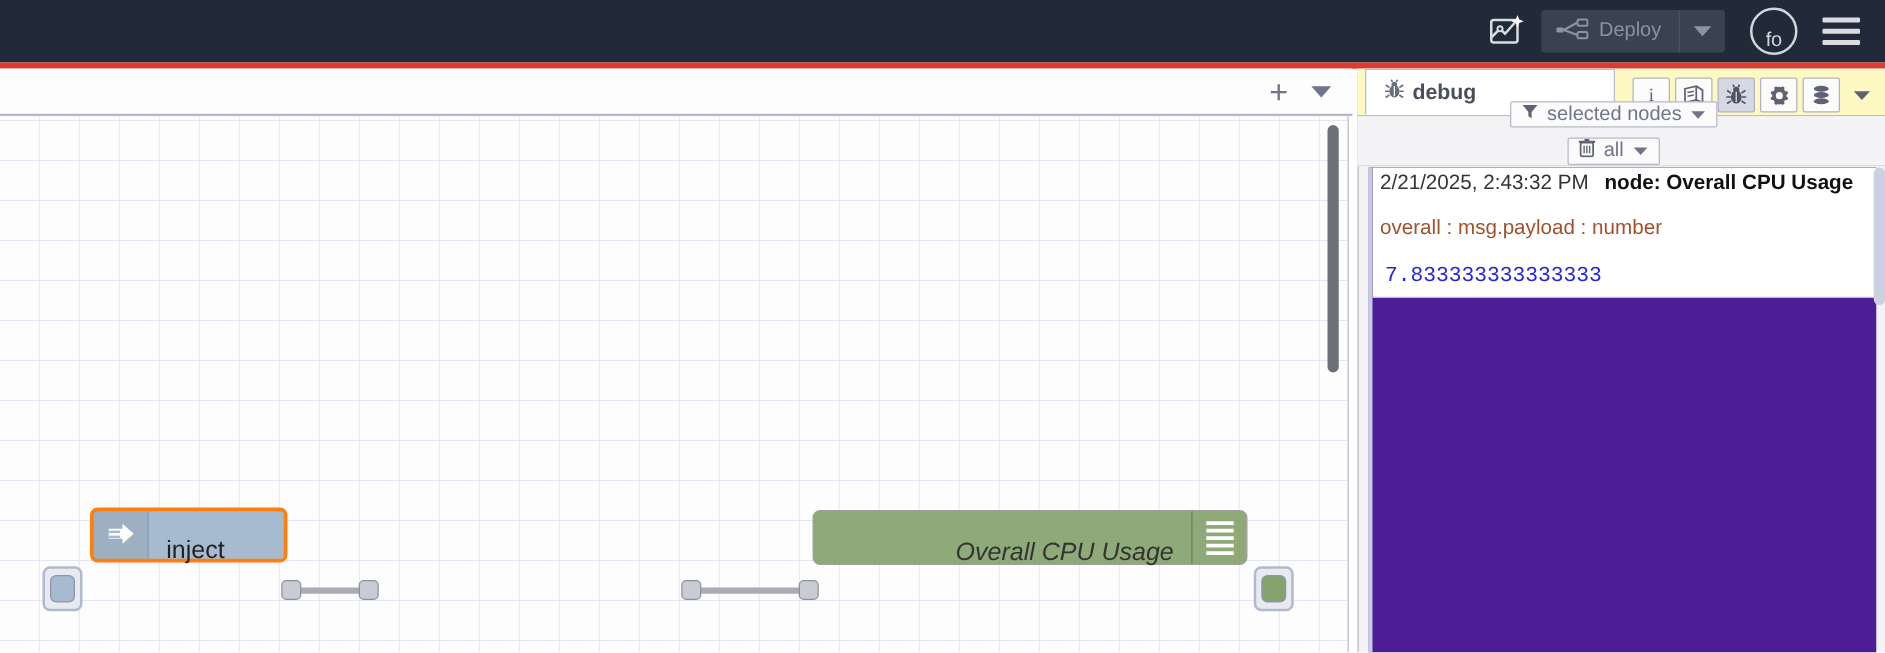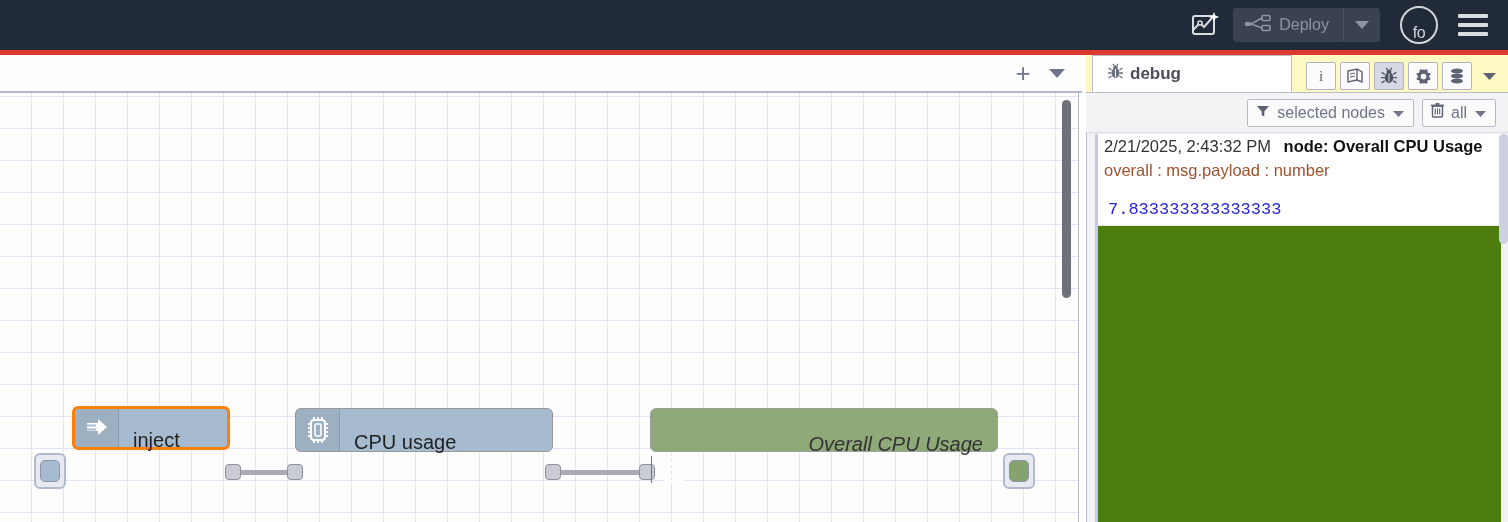--- a/index.html
+++ b/index.html
@@ -102,21 +102,20 @@
     background: #a6bbcf; border: 3px solid #ff7f0e;
   }
   .node-cpu {
     left: 295px; top: 315px; width: 258px;
     background: #a6bbcf; border: 1px solid #999;
   }
   .node-debug {
     left: 650px; top: 315px; width: 348px;
     background: #86a36d; border: 1px solid #999;
     opacity: 0.92;
-    flex-direction: column;
   }
   .node-icon-box {
     width: 44px; display: flex; align-items: center; justify-content: center;
     border-right: 1px solid #8a9bb0; flex: none;
     background: rgba(0,0,0,0.06);
   }
   .node-label {
     flex: 1; display: flex; align-items: center;
     font-size: 20px; color: #222; margin-top: 24px;
   }
@@ -192,40 +191,41 @@
   .sb-tool-caret {
     width: 26px; height: 28px; display: flex; align-items: center;
     justify-content: center; cursor: pointer; margin-left: 4px;
   }
 
   .sb-filterbar {
     position: absolute; top: 38px; left: 0; width: 422px; height: 40px;
     background: #f3f3f5; display: flex; align-items: center;
     justify-content: flex-end; gap: 8px; padding-right: 12px;
     border-bottom: 1px solid #dcdde4;
+    flex-direction: column;
   }
   .sb-select {
     height: 28px; border: 1px solid #b7bac6; background: #fbfbfc;
     border-radius: 2px; display: flex; align-items: center; gap: 7px;
     padding: 0 8px; font-size: 16px; color: #707488; cursor: pointer;
   }
 
   .sb-msgs {
     position: absolute; top: 79px; left: 9px; width: 406px; height: 388px;
-    background: #4d7c0f; border-left: 3px solid #c4cbe6;
+    background: #4c1d95; border-left: 3px solid #c4cbe6;
     overflow: hidden;
   }
   .msg {
     padding: 3px 6px 6px 6px; border-bottom: 1px solid #e6e6ea;
     background: #fff;
   }
   .msg-head { font-size: 16.5px; color: #333; white-space: nowrap; }
   .msg-head .node-ref { font-weight: bold; color: #111; margin-left: 8px; }
   .msg-topic {
-    font-size: 16.5px; color: #a0522d; margin-top: 5px; white-space: nowrap;
+    font-size: 16.5px; color: #a0522d; margin-top: 17px; white-space: nowrap;
   }
   .msg-value {
     font-family: "Liberation Mono", monospace; font-size: 17px;
     color: #2727d8; margin-top: 20px; padding-left: 4px;
   }
   .sb-scrollbar {
     position: absolute; right: 0; top: 79px; width: 9px; height: 110px;
     background: #ccd0e0; border-radius: 5px;
   }
   .sidebar-left-border {
@@ -305,35 +305,20 @@
             <path d="M3 8 L14 8 L14 4 L23 12 L14 20 L14 16 L3 16 Z" fill="#ffffff"></path>
             <rect x="3" y="9.5" width="9" height="2" fill="#a6bbcf"></rect>
             <rect x="3" y="13.5" width="9" height="2" fill="#a6bbcf"></rect>
           </svg>
         </div>
         <div class="node-label label-left">inject</div>
       </div>
       <div class="port p1"></div>
 
       <div class="port p2"></div>
-      <div class="node node-cpu">
-        <div class="node-icon-box">
-          <svg width="30" height="30" viewBox="0 0 30 30">
-            <rect x="8" y="5" width="14" height="20" rx="3" fill="none" stroke="#ffffff" stroke-width="2"></rect>
-            <rect x="12" y="9" width="6" height="12" rx="1.5" fill="none" stroke="#ffffff" stroke-width="1.6"></rect>
-            <g stroke="#ffffff" stroke-width="1.8">
-              <path d="M5 9 H8 M5 13 H8 M5 17 H8 M5 21 H8"></path>
-              <path d="M22 9 H25 M22 13 H25 M22 17 H25 M22 21 H25"></path>
-              <path d="M11 2 V5 M15 2 V5 M19 2 V5"></path>
-              <path d="M11 25 V28 M15 25 V28 M19 25 V28"></path>
-            </g>
-          </svg>
-        </div>
-        <div class="node-label label-left">CPU usage</div>
-      </div>
       <div class="port p3"></div>
 
       <div class="port p4"></div>
       <div class="node node-debug">
         <div class="node-label label-right">Overall CPU Usage</div>
         <div class="node-icon-box-right">
           <div class="debug-lines">
             <i></i>
             <i></i>
             <i></i>

